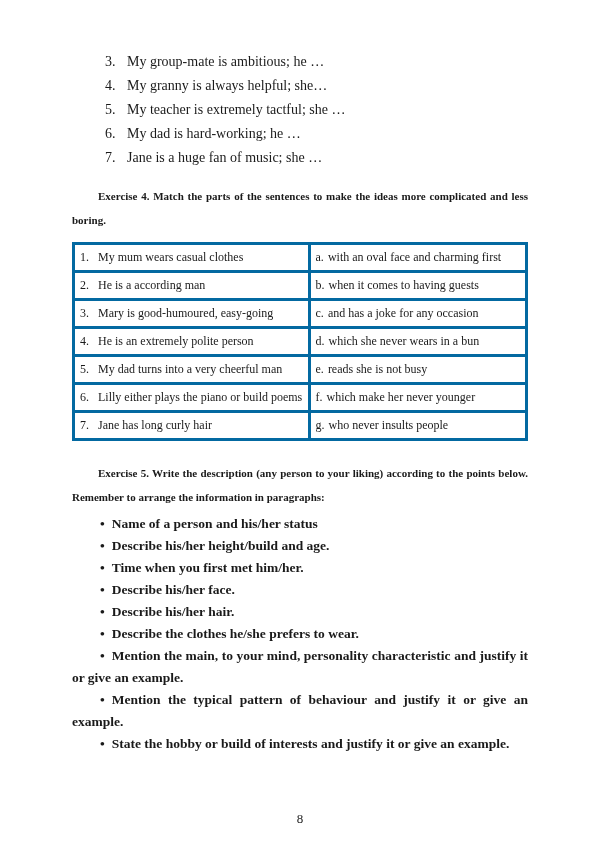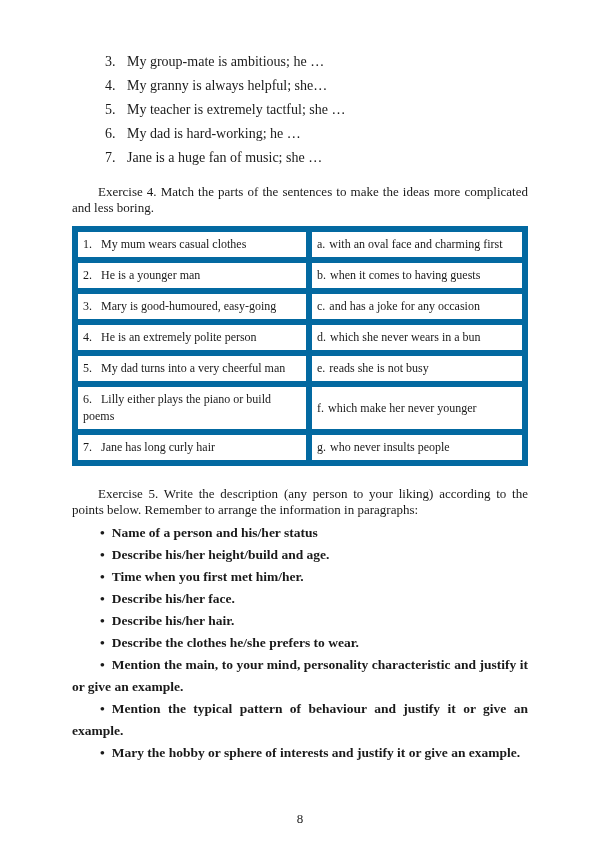--- a/index.html
+++ b/index.html
@@ -16,38 +16,38 @@
     padding: 50px 72px 0 72px;
   }
 
   
   .num-list { padding-left: 33px; font-size: 14px; }
   .nl-item { display: flex; line-height: 24px; }
   .nl-num { flex: 0 0 22px; }
 
   
   .ex-heading {
-    font-weight: normal;
-    font-size: 13px;
-    line-height: 16px;
+    font-weight: bold;
+    font-size: 11px;
+    line-height: 24px;
     text-align: justify;
     text-indent: 26px;
     margin-top: 14px;
   }
   .ex-heading.ex5 { margin-top: 20px; }
 
   
   .match-table {
     width: 100%;
     border-collapse: collapse;
     margin-top: 10px;
     font-size: 12px;
   }
   .match-table td {
-    border: 6px solid #0369a1;
+    border: 3px solid #0369a1;
     padding: 4px 5px;
     line-height: 17px;
     vertical-align: middle;
   }
   .match-table td.left { width: 52%; }
   .cnum { margin-right: 9px; }
   .cletter { margin-right: 4px; }
 
   
   .bullets { margin-top: 4px; font-size: 13.5px; }
@@ -97,21 +97,21 @@
 
   <p class="ex-heading">Exercise 4. Match the parts of the sentences to make the ideas more complicated and less boring.</p>
 
   <table class="match-table">
     <tbody>
       <tr>
         <td class="left"><span class="cnum">1.</span><span>My mum wears casual clothes</span></td>
         <td class="right"><span class="cletter">a.</span><span>with an oval face and charming first</span></td>
       </tr>
       <tr>
-        <td class="left"><span class="cnum">2.</span><span>He is a younger man</span></td>
+        <td class="left"><span class="cnum">2.</span><span>He is a according man</span></td>
         <td class="right"><span class="cletter">b.</span><span>when it comes to having guests</span></td>
       </tr>
       <tr>
         <td class="left"><span class="cnum">3.</span><span>Mary is good-humoured, easy-going</span></td>
         <td class="right"><span class="cletter">c.</span><span>and has a joke for any occasion</span></td>
       </tr>
       <tr>
         <td class="left"><span class="cnum">4.</span><span>He is an extremely polite person</span></td>
         <td class="right"><span class="cletter">d.</span><span>which she never wears in a bun</span></td>
       </tr>
@@ -134,18 +134,18 @@
 
   <div class="bullets">
     <p class="bullet-item"><span class="bullet">•</span><span>Name of a person and his/her status</span></p>
     <p class="bullet-item"><span class="bullet">•</span><span>Describe his/her height/build and age.</span></p>
     <p class="bullet-item"><span class="bullet">•</span><span>Time when you first met him/her.</span></p>
     <p class="bullet-item"><span class="bullet">•</span><span>Describe his/her face.</span></p>
     <p class="bullet-item"><span class="bullet">•</span><span>Describe his/her hair.</span></p>
     <p class="bullet-item"><span class="bullet">•</span><span>Describe the clothes he/she prefers to wear.</span></p>
     <p class="bullet-item"><span class="bullet">•</span><span>Mention the main, to your mind, personality characteristic and justify it or give an example.</span></p>
     <p class="bullet-item"><span class="bullet">•</span><span>Mention the typical pattern of behaviour and justify it or give an example.</span></p>
-    <p class="bullet-item"><span class="bullet">•</span><span>Mary the hobby or sphere of interests and justify it or give an example.</span></p>
+    <p class="bullet-item"><span class="bullet">•</span><span>State the hobby or build of interests and justify it or give an example.</span></p>
   </div>
 
   <div class="page-number">8</div>
 
 </div>
 
 </body></html>

